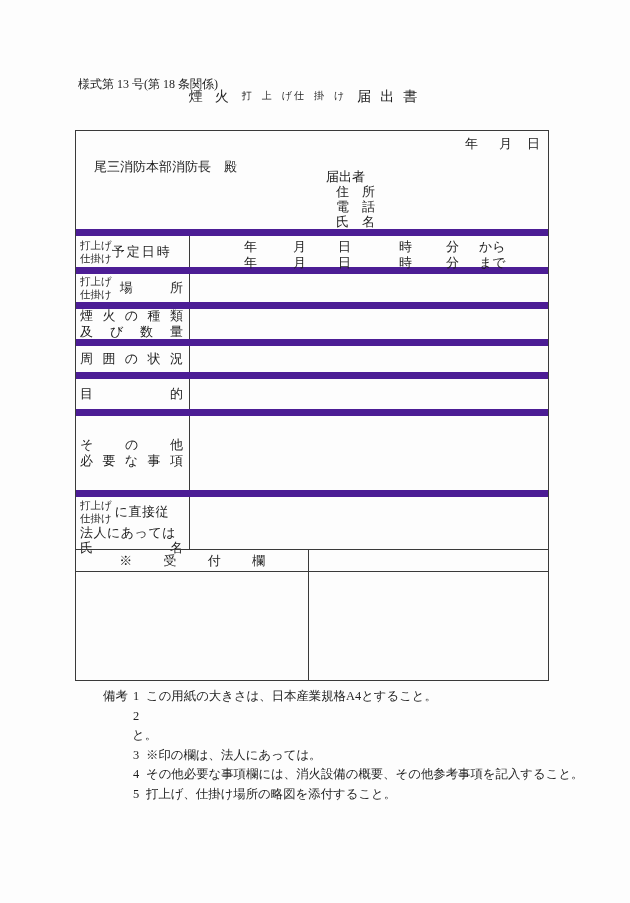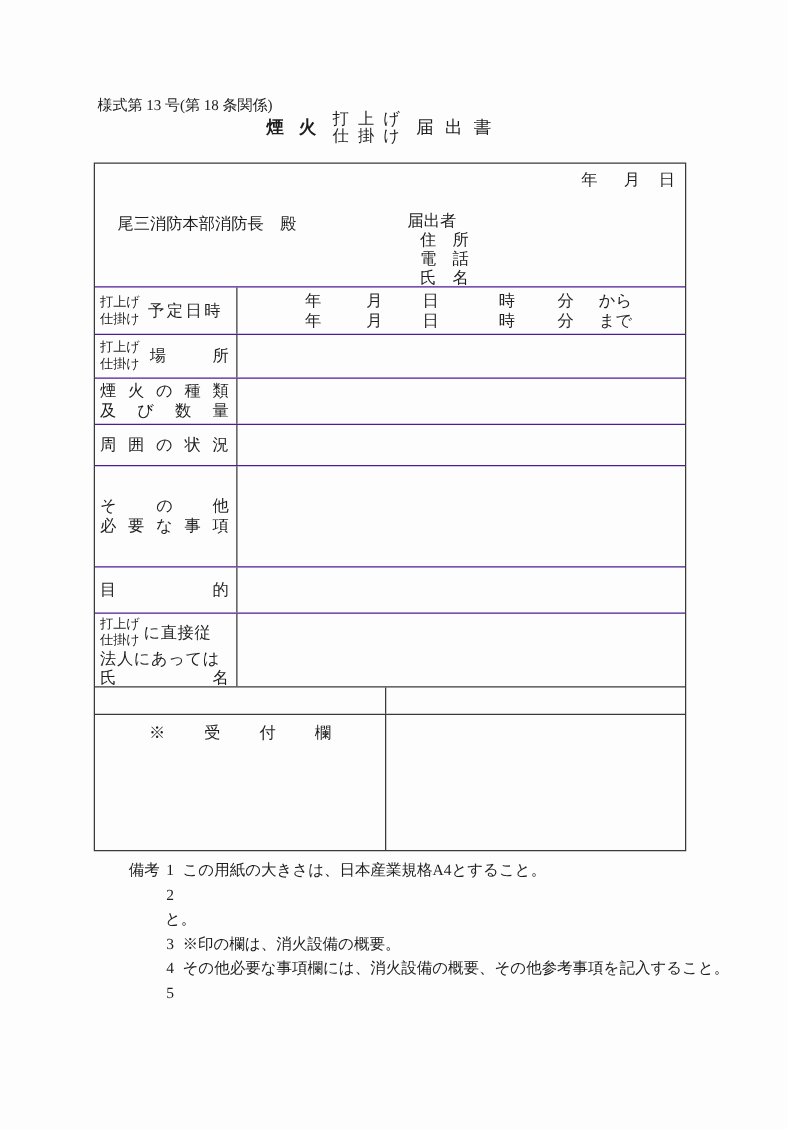--- a/index.html
+++ b/index.html
@@ -25,54 +25,55 @@
   .title {
     position: absolute;
     left: 0; right: 0; top: 88px;
     display: flex;
     justify-content: center;
     align-items: center;
     gap: 13px;
     transform: translateX(-12px);
     font-size: 14px;
   }
-  .t-left  { letter-spacing: 12px; margin-right: -12px; white-space: pre; font-weight: bold; }
+  .t-left  { letter-spacing: 12px; margin-right: -12px; white-space: pre; }
   .t-right { letter-spacing: 9px;  margin-right: -9px;  white-space: pre; }
   .t-stack {
     display: flex;
-    flex-direction: column;
-    font-size: 13px;
+    flex-direction: row;
+    font-size: 10px;
     line-height: 13.5px;
     letter-spacing: 2px;
     margin-right: -2px;
     white-space: pre;
+    font-family: Liberation Mono, monospace;
   }
   
   .box {
     position: absolute;
     left: 75px; top: 130px;
     width: 474px; height: 551px;
     border: 1px solid #3a3a3a;
     display: flex;
     flex-direction: column;
     font-size: 13px;
   }
   .thead { position: relative; height: 98px; }
   .date-line {
     position: absolute;
     top: 4px; right: 0;
     display: flex;
     padding-right: 8px;
   }
   .date-line span:nth-child(2) { margin-left: 21px; }
   .date-line span:nth-child(3) { margin-left: 15px; }
-  .addressee { position: absolute; left: 18px; top: 39px; white-space: pre; }
+  .addressee { position: absolute; left: 18px; top: 27px; white-space: pre; }
   .notifier  { position: absolute; left: 250px; top: 38px; line-height: 15px; }
   .notifier .ind { margin-left: 10px; white-space: pre; }
-  .trow { display: flex; border-top: 1px solid #4c1d95; }
+  .trow { display: flex; border-top: 7px solid #4c1d95; }
   .h38 { height: 38px; } .h35 { height: 35px; } .h33 { height: 33px; }
   .h37 { height: 37px; } .h81 { height: 81px; } .h59 { height: 59px; }
   .h22 { height: 22px; }
   .tlabel {
     width: 114px;
     border-right: 1px solid #3a3a3a;
     padding: 0 6px 0 4px;
     display: flex;
     flex-direction: column;
     justify-content: center;
@@ -94,21 +95,21 @@
     white-space: pre;
     flex: 0 0 auto;
   }
   .jlabel {
     width: 100%;
     text-align: justify;
     text-align-last: justify;
     line-height: 16px;
     white-space: normal;
   }
-  .ml-right { flex: 1 1 auto; text-align: center; letter-spacing: 2px; margin-right: -2px; }
+  .ml-right { flex: 1 1 auto; text-align: left; letter-spacing: 2px; margin-right: -2px; }
   .ml-just  { flex: 1 1 auto; text-align: justify; text-align-last: justify; padding-left: 8px; }
   .sched { padding-top: 3px; }
   .sline { display: flex; line-height: 16px; padding-left: 54px; white-space: pre; }
   .sline span:nth-child(2) { margin-left: 36px; }
   .sline span:nth-child(3) { margin-left: 32px; }
   .sline span:nth-child(4) { margin-left: 48px; }
   .sline span:nth-child(5) { margin-left: 34px; }
   .sline span:nth-child(6) { margin-left: 20px; }
   .resp { justify-content: flex-start; padding-top: 2px; }
   .resp-top { display: flex; align-items: center; height: 27px; }
@@ -121,21 +122,20 @@
   .sc-left  { width: 233px; border-right: 1px solid #3a3a3a; }
   .sc-right { flex: 1 1 auto; }
   .sc-label {
     display: flex;
     align-items: center;
     justify-content: center;
     letter-spacing: 14px;
     text-indent: 14px;
     height: 100%;
     white-space: pre;
-    margin-top: 25px;
   }
   
   .notes {
     position: absolute;
     left: 83px; top: 687px;
     width: 500px;
     font-size: 12.4px;
     line-height: 19.5px;
     white-space: nowrap;
   }
@@ -225,31 +225,31 @@
       <div class="tcontent"></div>
     </div>
 
     <div class="trow h33">
       <div class="tlabel">
         <div class="jlabel">周 囲 の 状 況</div>
       </div>
       <div class="tcontent"></div>
     </div>
 
+    <div class="trow h37">
+      <div class="tlabel">
+        <div class="jlabel">目 的</div>
+      </div>
+      <div class="tcontent"></div>
+    </div>
+
     <div class="trow h81">
       <div class="tlabel">
         <div class="jlabel">そ の 他</div>
         <div class="jlabel">必 要 な 事 項</div>
-      </div>
-      <div class="tcontent"></div>
-    </div>
-
-    <div class="trow h37">
-      <div class="tlabel">
-        <div class="jlabel">目 的</div>
       </div>
       <div class="tcontent"></div>
     </div>
 
     <div class="trow h59">
       <div class="tlabel resp">
         <div class="resp-top">
           <span class="stack">
             <span>打上げ</span>
             <span>仕掛け</span>
@@ -286,26 +286,27 @@
       <span class="note-num">2</span>
     </div>
     <div class="note-row note-cont">
       <span class="note-head"></span>
       <span class="note-num"></span>
       <span class="note-text">と。</span>
     </div>
     <div class="note-row">
       <span class="note-head"></span>
       <span class="note-num">3</span>
-      <span class="note-text">※印の欄は、消火設備の概要。</span>
+      <span class="note-text">※印の欄は、法人にあっては。</span>
     </div>
     <div class="note-row">
       <span class="note-head"></span>
       <span class="note-num">4</span>
       <span class="note-text">その他必要な事項欄には、消火設備の概要、その他参考事項を記入すること。</span>
     </div>
     <div class="note-row">
       <span class="note-head"></span>
       <span class="note-num">5</span>
+      <span class="note-text">打上げ、仕掛け場所の略図を添付すること。</span>
     </div>
   </div>
 
 </div>
 
 </body></html>

